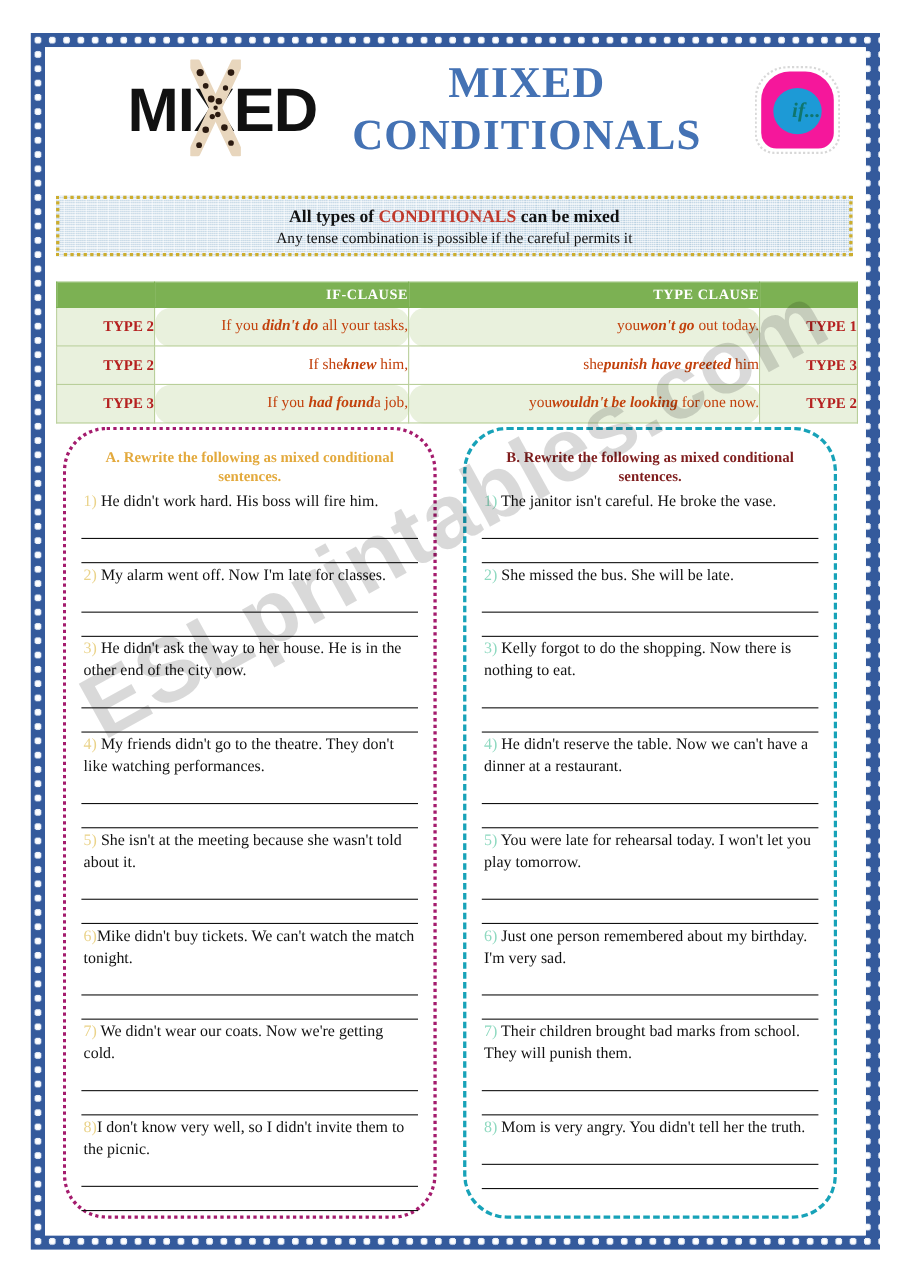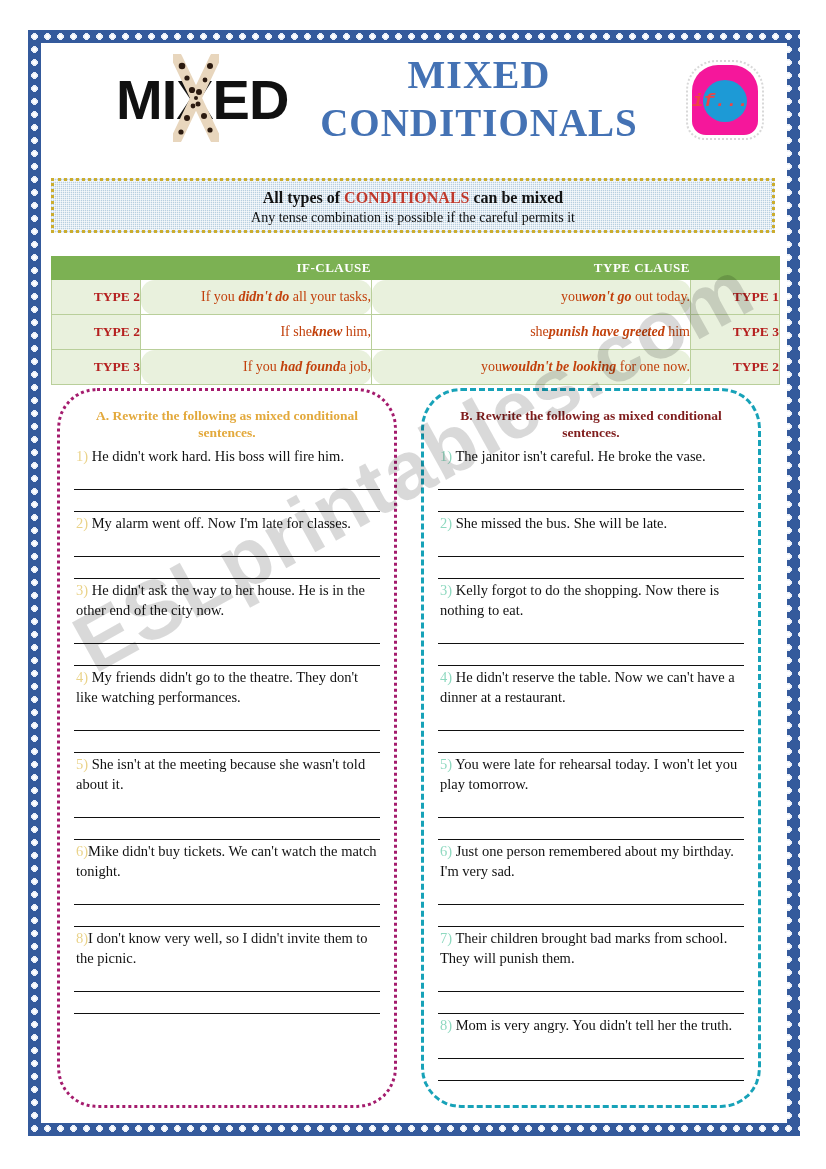--- a/index.html
+++ b/index.html
@@ -134,29 +134,29 @@
   }
   #if-logo .dot {
     position: absolute;
     left: 17px; top: 20px;
     width: 44px; height: 42px;
     background: #1d9ad6;
     border-radius: 50%;
   }
   #if-logo .lbl {
     position: absolute;
-    left: 6px; top: 20px;
+    left: 25px; top: 20px;
     width: 44px; height: 42px;
     line-height: 42px;
     text-align: center;
-    color: #ef4444;
+    color: #0f766e;
     font-style: italic;
     font-weight: bold;
     font-size: 19px;
-    font-family: Liberation Mono, monospace;
+    font-family: Liberation Serif, serif;
   }
   #if-logo .halo {
     position: absolute;
     left: 0; top: 0;
     width: 78px; height: 80px;
     border: 2px dotted #d8d8d8;
     border-radius: 30px 30px 18px 18px;
     box-sizing: border-box;
   }
 
@@ -399,20 +399,25 @@
           <div class="ex-rule"></div>
           <div class="ex-rule"></div>
         </div>
 
         <div class="ex-item">
           <div class="ex-text"><span class="ex-num">6)</span><span>Mike didn't buy tickets. We can't watch the match tonight.</span></div>
           <div class="ex-rule"></div>
           <div class="ex-rule"></div>
         </div>
 
+        <div class="ex-item">
+          <div class="ex-text"><span class="ex-num">7)</span><span> We didn't wear our coats. Now we're getting cold.</span></div>
+          <div class="ex-rule"></div>
+          <div class="ex-rule"></div>
+        </div>
 
         <div class="ex-item">
           <div class="ex-text"><span class="ex-num">8)</span><span>I don't know very well, so I didn't invite them to the picnic.</span></div>
           <div class="ex-rule"></div>
           <div class="ex-rule last"></div>
         </div>
 
       </div>
     </div>
 

